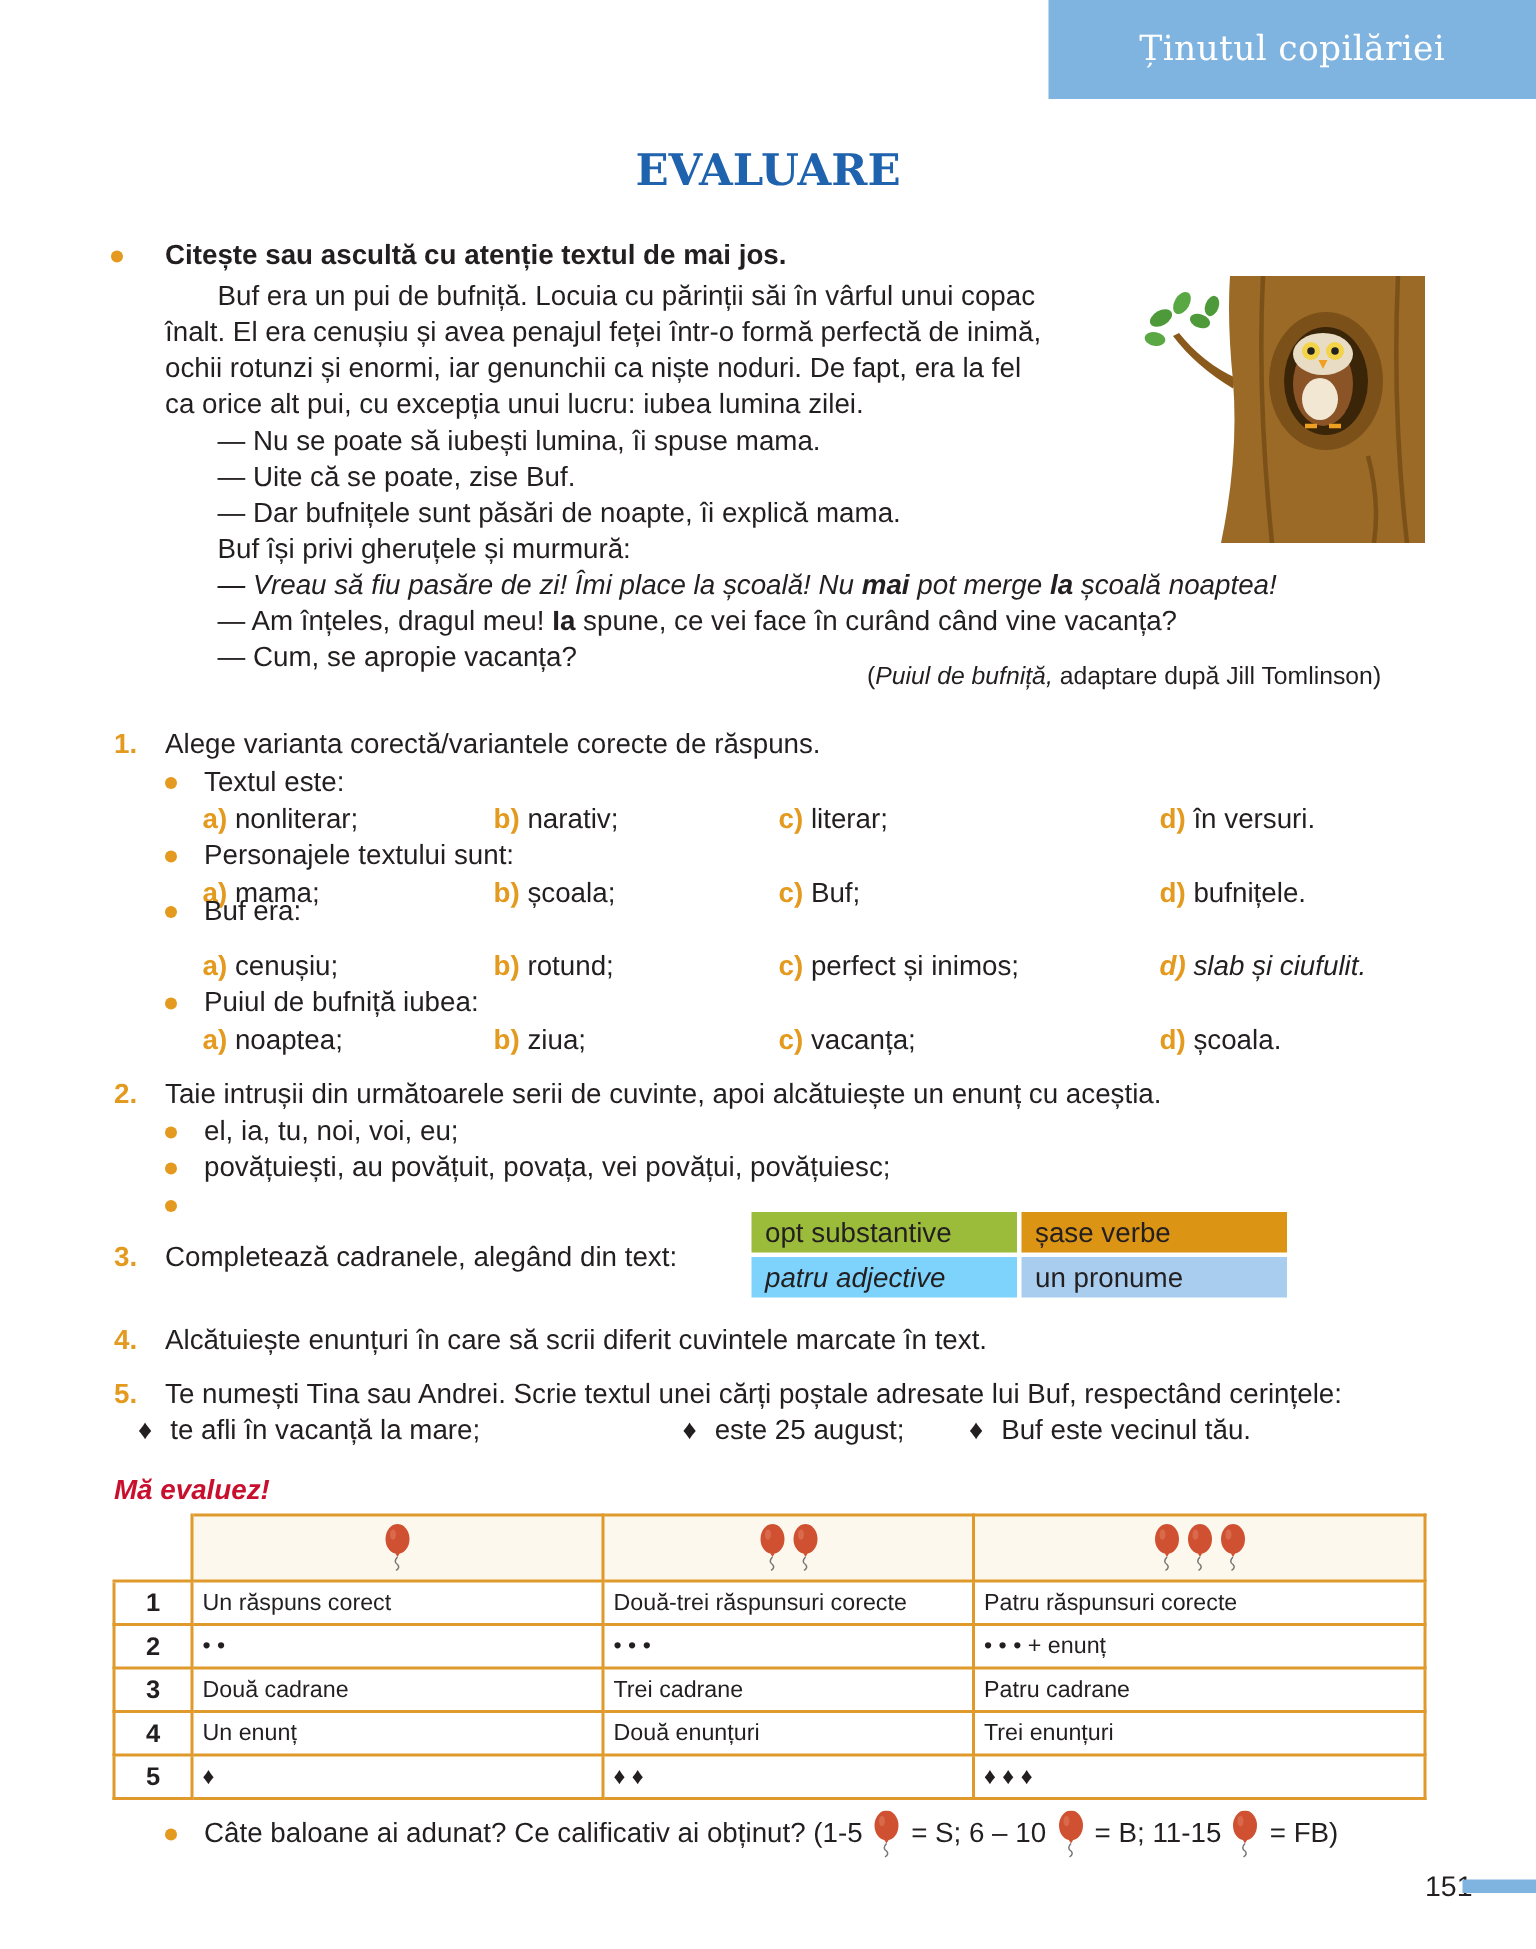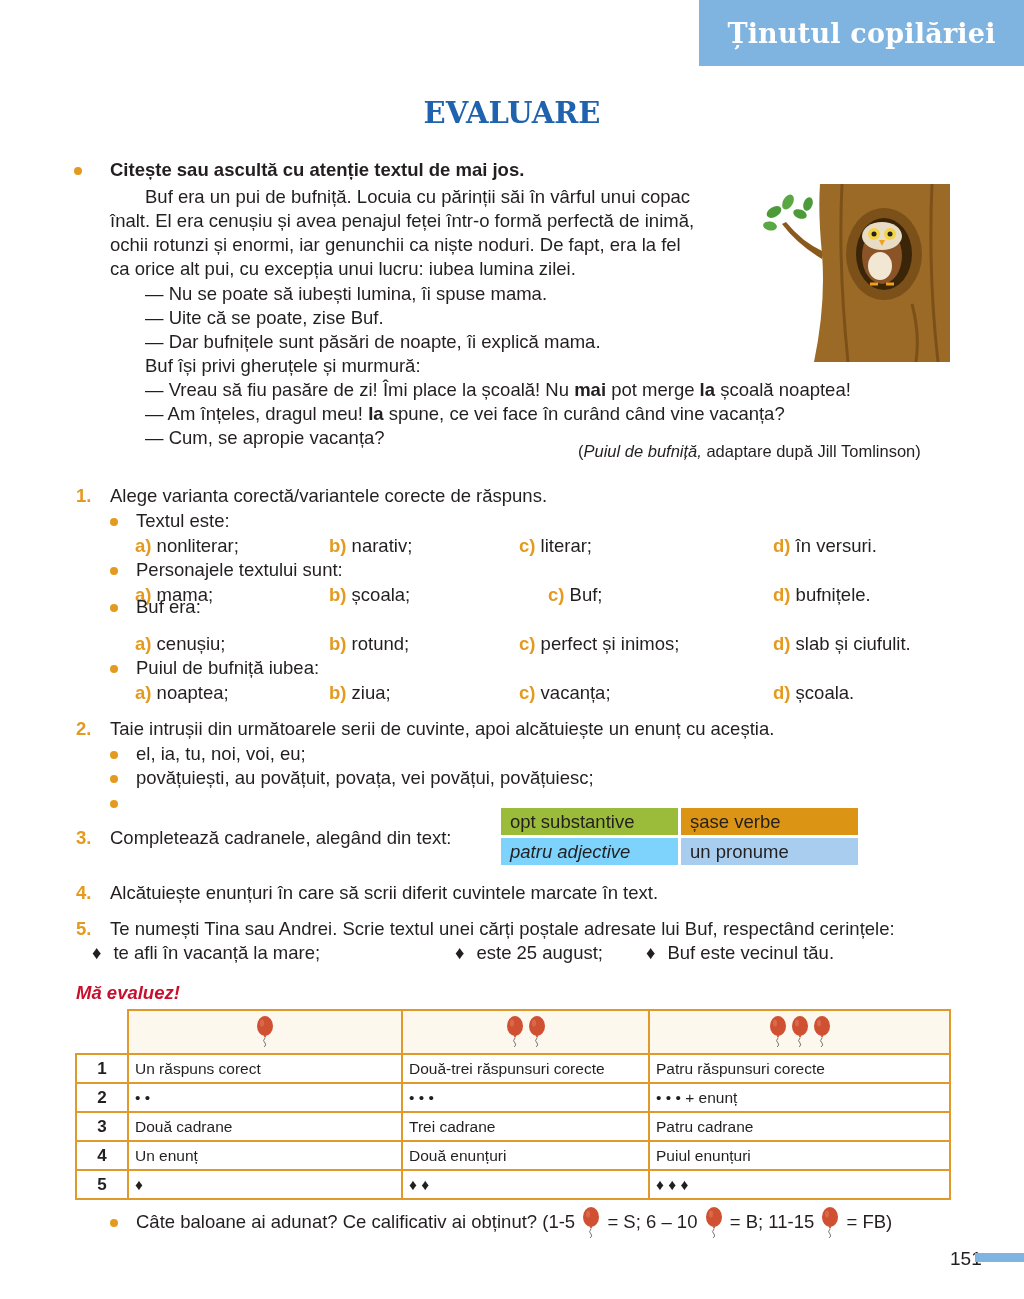--- a/index.html
+++ b/index.html
@@ -1,20 +1,20 @@
 <!DOCTYPE html>
 <html><head>
 <meta charset="utf-8">
 <style>
   * { box-sizing: border-box; margin: 0; padding: 0; }
   html, body { width: 1024px; height: 1299px; background: #ffffff; }
   body { position: relative; font-family: "Liberation Sans", "DejaVu Sans", sans-serif; color: #231f20; font-size: 18px; overflow: hidden; }
   .abs { position: absolute; }
   .header-tab { left: 699px; top: 0; width: 325px; height: 66px; background: #7fb3e0; display: flex; align-items: center; justify-content: center; }
-  .header-tab span { font-family: "DejaVu Serif", "Liberation Serif", serif; font-weight: bold; color: #ffffff; font-size: 27px; letter-spacing: 0.2px; }
+  .header-tab span { font-family: "DejaVu Serif", "Liberation Serif", serif; font-weight: normal; color: #ffffff; font-size: 23px; letter-spacing: 0.2px; }
   .title { left: 0; width: 1024px; top: 96px; text-align: center; font-family: "DejaVu Serif", "Liberation Serif", serif; font-weight: bold; color: #1f62ad; font-size: 29px; }
   .bullet { display: inline-block; width: 8px; height: 8px; border-radius: 50%; background: #e49a1f; }
   .line { position: absolute; white-space: nowrap; font-size: 18.5px; line-height: 22px; }
   .bold { font-weight: bold; }
   .num { color: #e49a1f; font-weight: bold; }
   .opt { color: #e49a1f; font-weight: bold; }
   .ital { font-style: italic; }
   .tag { position: absolute; height: 27px; padding-left: 9px; line-height: 27px; font-size: 18.5px; }
   .evaluez { left: 76px; top: 982px; font-weight: bold; font-style: italic; color: #c8102e; font-size: 18.5px; }
   table.grid { position: absolute; left: 75px; top: 1009px; border-collapse: collapse; font-size: 15.5px; }
@@ -43,21 +43,21 @@
   <span class="bullet" style="margin-right:28px;vertical-align:middle;"></span><span class="bold">Citește sau ascultă cu atenție textul de mai jos.</span>
 </div>
 <div class="line" style="left:145px;top:186px;">Buf era un pui de bufniță. Locuia cu părinții săi în vârful unui copac</div>
 <div class="line" style="left:110px;top:210px;">înalt. El era cenușiu și avea penajul feței într-o formă perfectă de inimă,</div>
 <div class="line" style="left:110px;top:234px;">ochii rotunzi și enormi, iar genunchii ca niște noduri. De fapt, era la fel</div>
 <div class="line" style="left:110px;top:258px;">ca orice alt pui, cu excepția unui lucru: iubea lumina zilei.</div>
 <div class="line" style="left:145px;top:283px;">— Nu se poate să iubești lumina, îi spuse mama.</div>
 <div class="line" style="left:145px;top:307px;">— Uite că se poate, zise Buf.</div>
 <div class="line" style="left:145px;top:331px;">— Dar bufnițele sunt păsări de noapte, îi explică mama.</div>
 <div class="line" style="left:145px;top:355px;">Buf își privi gheruțele și murmură:</div>
-<div class="line" style="left:145px;top:379px;">
+<div class="line" style="left:145px;top:379px;font-style:italic;">
   <span>— Vreau să fiu pasăre de zi! Îmi place la școală! Nu </span><span class="bold">mai</span><span> pot merge </span><span class="bold">la</span><span> școală noaptea!</span>
 </div>
 <div class="line" style="left:145px;top:403px;">
   <span>— Am înțeles, dragul meu! </span><span class="bold">Ia</span><span> spune, ce vei face în curând când vine vacanța?</span>
 </div>
 <div class="line" style="left:145px;top:427px;">— Cum, se apropie vacanța?</div>
 <div class="line" style="left:578px;top:440px;font-size:16.5px;">
   <span>(</span><span class="ital">Puiul de bufniță,</span><span> adaptare după Jill Tomlinson)</span>
 </div>
 
@@ -93,27 +93,27 @@
 
 <div id="ex1-questions">
     <div class="line" style="left: 110px; top: 510px;"><span class="bullet" style="margin-right:18px;vertical-align:middle;"></span><span>Textul este:</span></div>
     <div class="line" style="left: 135px; top: 535px;"><span class="opt">a)</span><span> nonliterar;</span></div>
     <div class="line" style="left: 329px; top: 535px;"><span class="opt">b)</span><span> narativ;</span></div>
     <div class="line" style="left: 519px; top: 535px;"><span class="opt">c)</span><span> literar;</span></div>
     <div class="line" style="left: 773px; top: 535px;"><span class="opt">d)</span><span> în versuri.</span></div>
     <div class="line" style="left: 110px; top: 559px;"><span class="bullet" style="margin-right:18px;vertical-align:middle;"></span><span>Personajele textului sunt:</span></div>
     <div class="line" style="left: 135px; top: 584px;"><span class="opt">a)</span><span> mama;</span></div>
     <div class="line" style="left: 329px; top: 584px;"><span class="opt">b)</span><span> școala;</span></div>
-    <div class="line" style="left: 519px; top: 584px; margin-left: 29px;"><span class="opt">c)</span><span> Buf;</span></div>
+    <div class="line" style="left: 519px; top: 584px;"><span class="opt">c)</span><span> Buf;</span></div>
     <div class="line" style="left: 773px; top: 584px;"><span class="opt">d)</span><span> bufnițele.</span></div>
     <div class="line" style="left: 110px; top: 596px;"><span class="bullet" style="margin-right:18px;vertical-align:middle;"></span><span>Buf era:</span></div>
     <div class="line" style="left: 135px; top: 633px;"><span class="opt">a)</span><span> cenușiu;</span></div>
     <div class="line" style="left: 329px; top: 633px;"><span class="opt">b)</span><span> rotund;</span></div>
     <div class="line" style="left: 519px; top: 633px;"><span class="opt">c)</span><span> perfect și inimos;</span></div>
-    <div class="line" style="left: 773px; top: 633px;"><span class="opt">d)</span><span> slab și ciufulit.</span></div>
+    <div class="line" style="left: 773px; top: 633px; font-style: italic;"><span class="opt">d)</span><span> slab și ciufulit.</span></div>
     <div class="line" style="left: 110px; top: 657px;"><span class="bullet" style="margin-right:18px;vertical-align:middle;"></span><span>Puiul de bufniță iubea:</span></div>
     <div class="line" style="left: 135px; top: 682px;"><span class="opt">a)</span><span> noaptea;</span></div>
     <div class="line" style="left: 329px; top: 682px;"><span class="opt">b)</span><span> ziua;</span></div>
     <div class="line" style="left: 519px; top: 682px;"><span class="opt">c)</span><span> vacanța;</span></div>
     <div class="line" style="left: 773px; top: 682px;"><span class="opt">d)</span><span> școala.</span></div>
   </div>
 
 <div class="line" style="left:76px;top:718px;">
   <span class="num" style="display:inline-block;width:34px;">2.</span><span>Taie intrușii din următoarele serii de cuvinte, apoi alcătuiește un enunț cu aceștia.</span>
 </div>
@@ -197,21 +197,21 @@
       <tr>
         <td class="rn">3</td>
         <td class="c1">Două cadrane</td>
         <td class="c2">Trei cadrane</td>
         <td class="c3">Patru cadrane</td>
       </tr>
       <tr>
         <td class="rn">4</td>
         <td class="c1">Un enunț</td>
         <td class="c2">Două enunțuri</td>
-        <td class="c3">Puiul enunțuri</td>
+        <td class="c3">Trei enunțuri</td>
       </tr>
       <tr>
         <td class="rn">5</td>
         <td class="c1">♦</td>
         <td class="c2">♦ ♦</td>
         <td class="c3">♦ ♦ ♦</td>
       </tr>
     </tbody>
 </table>
 

